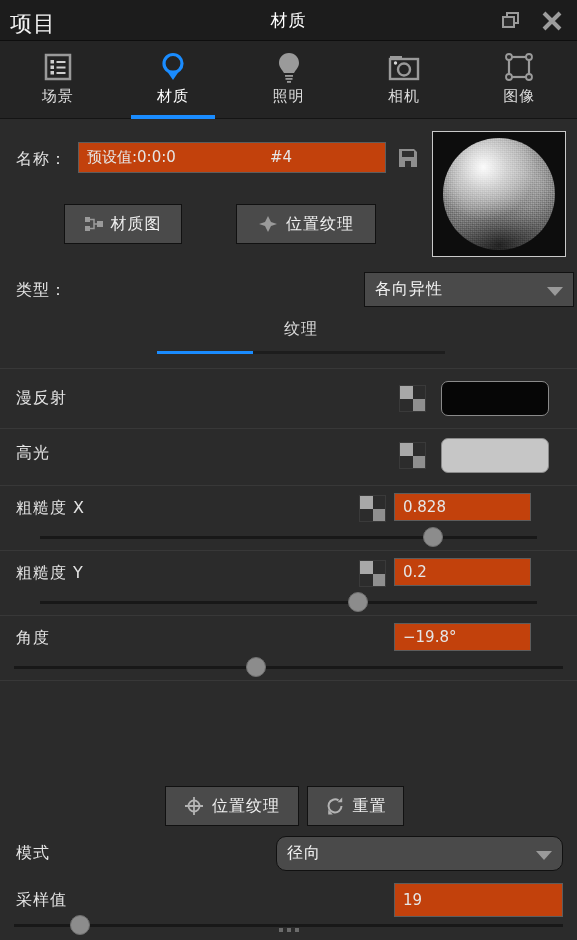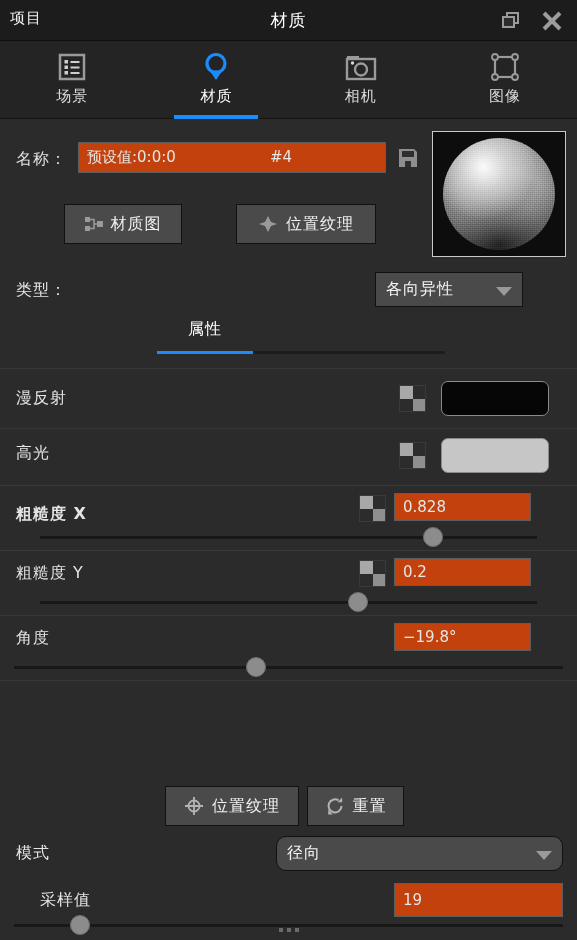--- a/index.html
+++ b/index.html
@@ -13,21 +13,21 @@
   #app { position: relative; width: 577px; height: 940px; background: #2b2b2b; }
 
   
   .titlebar {
     position: absolute; top: 0; left: 0; width: 577px; height: 41px;
     background: #1c1c1c;
     border-bottom: 1px solid #0e0e0e;
   }
   .titlebar .project {
     position: absolute; left: 10px; top: 9px;
-    font-size: 15px; color: #f2f2f2; letter-spacing: 1px;
+    font-size: 22px; color: #f2f2f2; letter-spacing: 1px;
   }
   .titlebar .title {
     position: absolute; left: 0; top: 9px; width: 577px; text-align: center;
     font-size: 17px; color: #ffffff; letter-spacing: 1px;
   }
   .win-btn { position: absolute; top: 0; height: 41px; width: 42px; cursor: pointer; }
   .win-btn.restore { right: 44px; }
   .win-btn.close { right: 4px; }
   .win-btn svg { position: absolute; left: 50%; top: 50%; transform: translate(-50%,-50%); }
 
@@ -115,21 +115,21 @@
     background: #4a4a4a; border: 1px solid #111; color: #f2f2f2;
     font-size: 16px; letter-spacing: 1px; cursor: pointer; position: relative;
     display: flex; align-items: center; padding-left: 10px;
     font-family: "DejaVu Sans", "Liberation Sans", sans-serif;
   }
   .select .caret {
     position: absolute; right: 10px; top: 50%; margin-top: -3px;
     width: 0; height: 0; border-left: 8px solid transparent; border-right: 8px solid transparent;
     border-top: 9px solid #9a9a9a;
   }
-  #type-select { position: absolute; left: 375px; top: 0; width: 148px; height: 35px; }
+  #type-select { position: absolute; left: 364px; top: 0; width: 210px; height: 35px; }
 
   
   .subtabs { position: absolute; top: 200px; left: 157px; width: 288px; height: 42px; }
   .subtab {
     position: absolute; top: 0; height: 30px; font-size: 16px; letter-spacing: 1px;
     color: #d8d8d8; cursor: pointer; text-align: center;
   }
   .subtab.active { color: #ffffff; }
   .subtabs .track { position: absolute; left: 0; top: 32px; width: 288px; height: 3px; background: #1d1d1d; }
   .subtabs .fill  { position: absolute; left: 0; top: 32px; width: 96px; height: 3px; background: #1a8cff; }
@@ -215,20 +215,32 @@
         <svg width="34" height="34" viewBox="0 0 34 34">
           <circle cx="17" cy="13.5" r="9" fill="none" stroke="#1a8cff" stroke-width="3.2"></circle>
           <path d="M10.5 20.5 L17 30 L23.5 20.5 Z" fill="#1a8cff"></path>
         </svg>
       </div>
       <div class="tab-label">材质</div>
       <div class="underline"></div>
     </div>
 
 
+    <div class="tab">
+      <div class="tab-icon">
+        <svg width="32" height="34" viewBox="0 0 32 34">
+          <path d="M16 3 C10 3 6 7.5 6 13 C6 17.5 9.5 20 11 23 L21 23 C22.5 20 26 17.5 26 13 C26 7.5 22 3 16 3 Z" fill="#9a9a9a"></path>
+          <rect x="12" y="25" width="8" height="1.8" fill="#9a9a9a"></rect>
+          <rect x="12.5" y="28" width="7" height="1.8" fill="#9a9a9a"></rect>
+          <rect x="14" y="31" width="4" height="1.8" fill="#9a9a9a"></rect>
+        </svg>
+      </div>
+      <div class="tab-label">照明</div>
+      <div class="underline"></div>
+    </div>
 
     <div class="tab">
       <div class="tab-icon">
         <svg width="34" height="30" viewBox="0 0 34 30">
           <rect x="3" y="7" width="28" height="20" fill="none" stroke="#9a9a9a" stroke-width="2.4"></rect>
           <rect x="3" y="4" width="12" height="4" fill="#9a9a9a"></rect>
           <circle cx="17" cy="17.5" r="6" fill="none" stroke="#9a9a9a" stroke-width="2.4"></circle>
           <circle cx="8.5" cy="11" r="1.7" fill="#d8d8d8"></circle>
         </svg>
       </div>
@@ -290,21 +302,21 @@
 
     <div class="type-row">
       <div class="label">类型：</div>
       <div class="select" id="type-select">
         <span>各向异性</span>
         <span class="caret"></span>
       </div>
     </div>
 
     <div class="subtabs">
-      <div class="subtab active" style="left:0; width:96px;">属性</div>
+      <div class="subtab" style="left:96px; width:96px;">纹理</div>
       <div class="track"></div>
       <div class="fill"></div>
     </div>
 
     <div class="divider" style="top:249px;"></div>
     <div class="prow" style="top:250px; height:59px;">
       <div class="label" style="top:19px;">漫反射</div>
       <div class="checker" style="left:399px; top:16px;">
           <i></i>
           <i></i>
@@ -321,21 +333,21 @@
           <i></i>
           <i></i>
           <i></i>
           <i></i>
         </div>
       <div class="swatch" id="sw-specular" style="left: 441px; top: 9px; background: rgb(198, 198, 198);"></div>
     </div>
 
     <div class="divider" style="top:366px;"></div>
     <div class="prow" style="top:367px; height:64px;">
-      <div class="label" style="top:18px;font-weight:bold;">粗糙度 X</div>
+      <div class="label" style="top:12px;">粗糙度 X</div>
       <div class="checker" style="left:359px; top:9px;">
           <i></i>
           <i></i>
           <i></i>
           <i></i>
         </div>
       <input class="text-input numbox" style="left: 394px; top: 7px;" type="text" value="0.828">
       <div class="slider" id="sl-rx" style="left:40px; top:41px; width:497px;">
         <div class="track"></div>
         <div class="knob" style="left: 79%;"></div>
@@ -388,21 +400,21 @@
 
     <div class="prow" style="top:710px; height:50px;">
       <div class="label" style="top:14px;">模式</div>
     </div>
     <div class="select" id="mode-select">
       <span>径向</span>
       <span class="caret"></span>
     </div>
 
     <div class="prow" style="top:760px; height:62px;">
-      <div class="label" style="top:11px;margin-left:24px;">采样值</div>
+      <div class="label" style="top:11px;">采样值</div>
       <input class="text-input numbox" style="left: 394px; top: 4px; width: 169px; height: 34px;" type="text" value="19">
       <div class="slider" id="sl-samp" style="left:14px; top:36px; width:549px;">
         <div class="track"></div>
         <div class="knob" style="left: 12%;"></div>
       </div>
     </div>
 
     <div class="grip">
       <i></i>
         <i></i>

